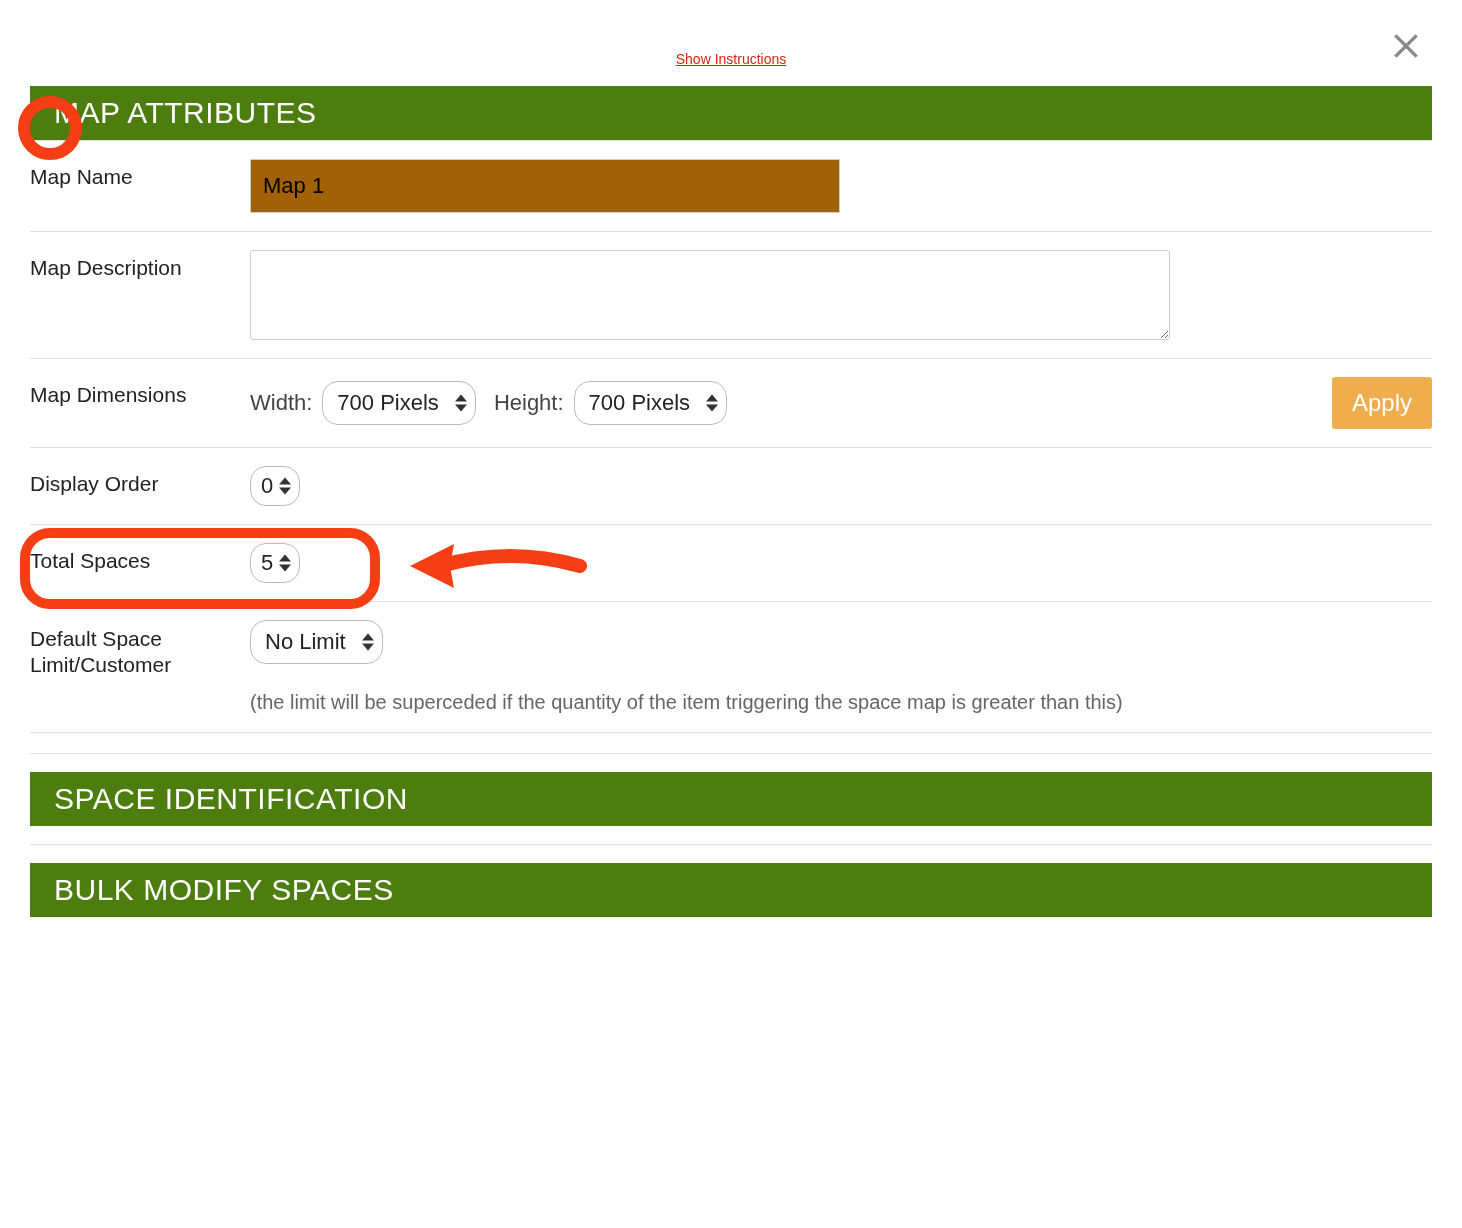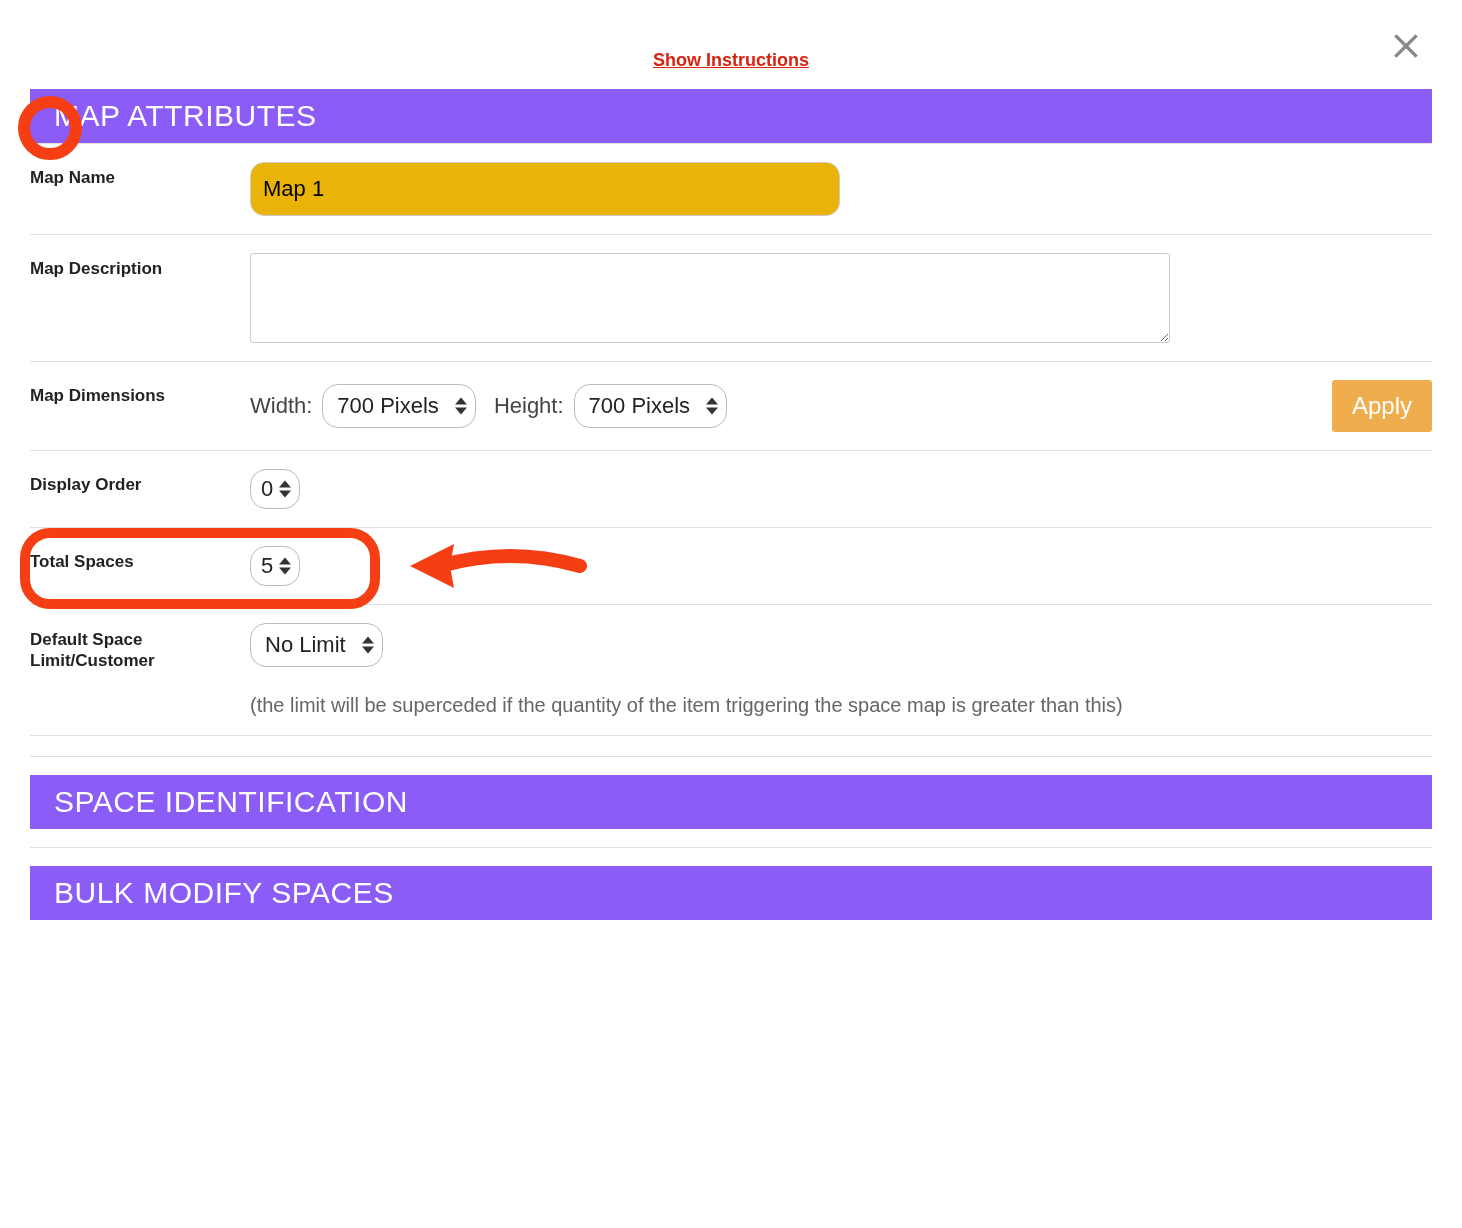--- a/index.html
+++ b/index.html
@@ -28,26 +28,26 @@
       height: 100%;
     }
     .top-link-row {
       text-align: center;
       margin-bottom: 18px;
       margin-top: 30px;
     }
     .show-instructions {
       color: #d9230f;
       text-decoration: underline;
-      font-size: 18px;
-      font-weight: 700;
+      font-size: 14px;
+      font-weight: 400;
       cursor: pointer;
     }
     .section-header {
-      background: #8b5cf6;
+      background: #4d7c0f;
       color: #fff;
       padding: 10px 24px;
       font-size: 30px;
       font-weight: 300;
       letter-spacing: 0.5px;
       margin: 0 0 0 0;
     }
     .section-wrapper {
       margin-bottom: 18px;
     }
@@ -56,40 +56,40 @@
       align-items: flex-start;
       padding: 18px 0;
       border-top: 1px solid #e0e0e0;
     }
     .form-row:first-of-type {
       border-top: 1px solid #e0e0e0;
       margin-top: 22px;
     }
     .form-label {
       width: 220px;
-      font-size: 17px;
-      font-weight: 700;
+      font-size: 21px;
+      font-weight: 400;
       color: #222;
       padding-top: 6px;
       flex-shrink: 0;
     }
     .form-control {
       flex: 1;
       display: flex;
       align-items: center;
       flex-wrap: wrap;
     }
     .text-input {
       width: 590px;
       height: 54px;
       border: 1px solid #ccc;
-      border-radius: 14px;
+      border-radius: 1px;
       padding: 8px 12px;
       font-size: 22px;
-      background: #eab308;
+      background: #a16207;
     }
     .textarea-input {
       width: 920px;
       height: 90px;
       border: 1px solid #ccc;
       border-radius: 3px;
       padding: 8px 12px;
       font-size: 20px;
       resize: both;
       background: #fff;

